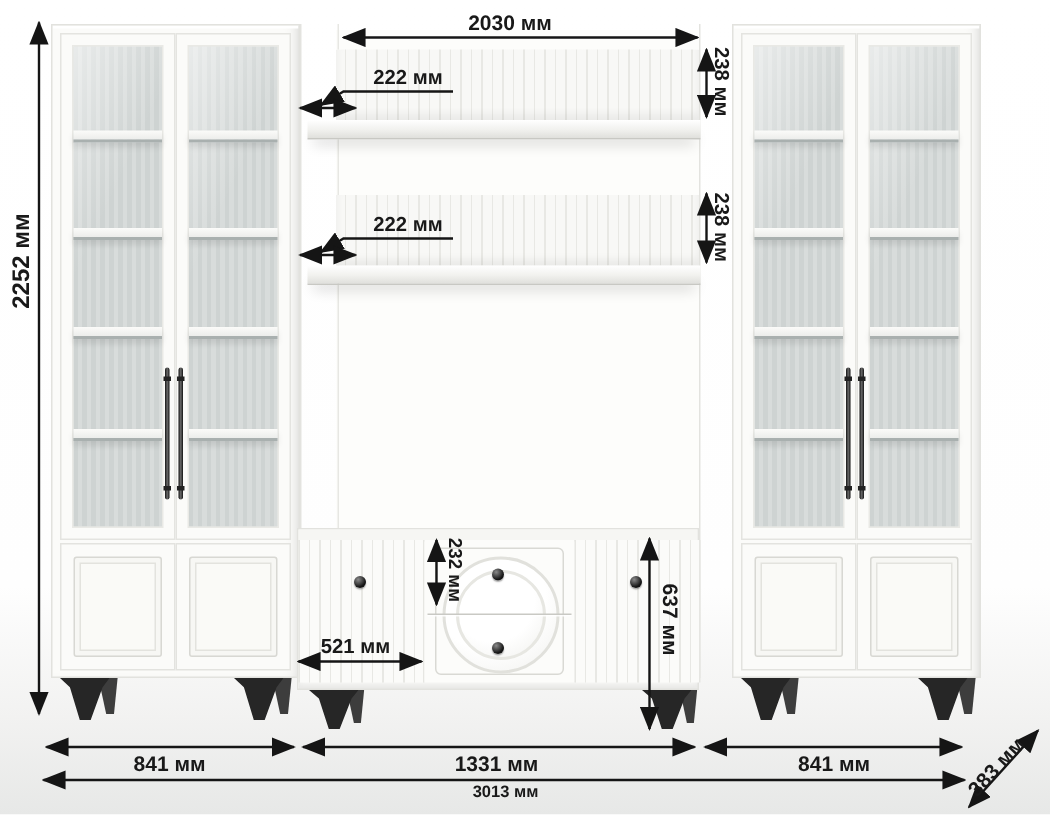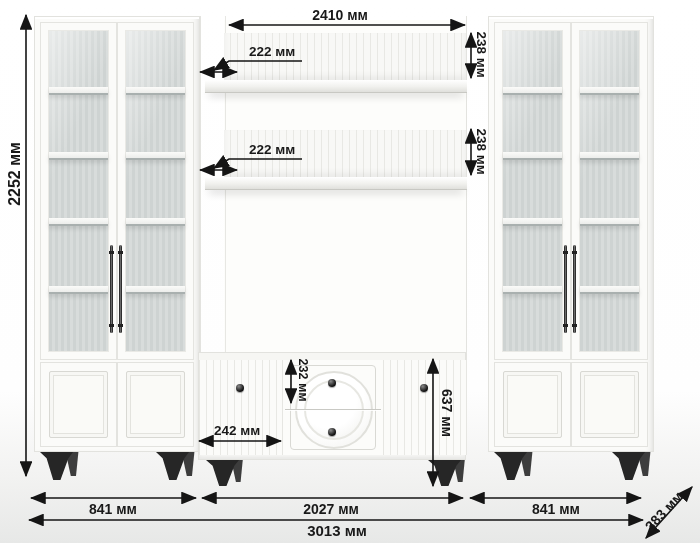--- a/index.html
+++ b/index.html
@@ -173,27 +173,27 @@
       <line x1="433" y1="359" x2="433" y2="486" marker-start="url(#ah)" marker-end="url(#ah)"></line>
       <line x1="31" y1="498" x2="196" y2="498" marker-start="url(#ah)" marker-end="url(#ah)"></line>
       <line x1="202" y1="498" x2="463" y2="498" marker-start="url(#ah)" marker-end="url(#ah)"></line>
       <line x1="470" y1="498" x2="641" y2="498" marker-start="url(#ah)" marker-end="url(#ah)"></line>
       <line x1="29" y1="520" x2="643" y2="520" marker-start="url(#ah)" marker-end="url(#ah)"></line>
       <line x1="646" y1="538" x2="692" y2="487" marker-start="url(#ah)" marker-end="url(#ah)"></line>
     </g>
   </svg>
 
   <div class="dim rot-90" style="left:-25px;top:165px;width:80px;font-size:16px;">2252 мм</div>
-  <div class="dim" style="left:300px;top:7px;width:80px;">2410 мм</div>
+  <div class="dim" style="left:300px;top:7px;width:80px;">2030 мм</div>
   <div class="dim" style="left:237px;top:44px;width:70px;font-size:13.5px;">222 мм</div>
   <div class="dim rot90" style="left:446px;top:47px;width:70px;font-size:13.5px;">238 мм</div>
   <div class="dim" style="left:237px;top:142px;width:70px;font-size:13.5px;">222 мм</div>
   <div class="dim rot90" style="left:446px;top:144px;width:70px;font-size:13.5px;">238 мм</div>
   <div class="dim rot90" style="left:268px;top:373px;width:70px;font-size:12.5px;">232 мм</div>
-  <div class="dim" style="left:202px;top:423px;width:70px;font-size:13.5px;">242 мм</div>
+  <div class="dim" style="left:202px;top:423px;width:70px;font-size:13.5px;">521 мм</div>
   <div class="dim rot90" style="left:407px;top:405px;width:80px;">637 мм</div>
   <div class="dim" style="left:73px;top:501px;width:80px;">841 мм</div>
-  <div class="dim" style="left:291px;top:501px;width:80px;">2027 мм</div>
+  <div class="dim" style="left:291px;top:501px;width:80px;">1331 мм</div>
   <div class="dim" style="left:516px;top:501px;width:80px;">841 мм</div>
-  <div class="dim" style="left:297px;top:522px;width:80px;font-size:15px;">3013 мм</div>
+  <div class="dim" style="left:297px;top:522px;width:80px;font-size:11px;">3013 мм</div>
   <div class="dim" style="left:629px;top:503px;width:70px;transform:rotate(-47deg);">383 мм</div>
 
 </div>
 
 </body></html>

